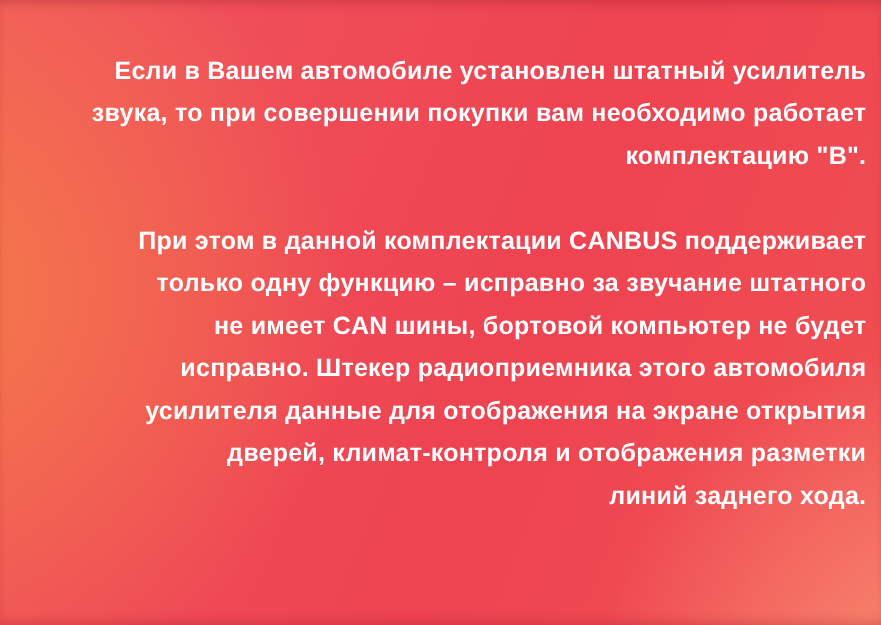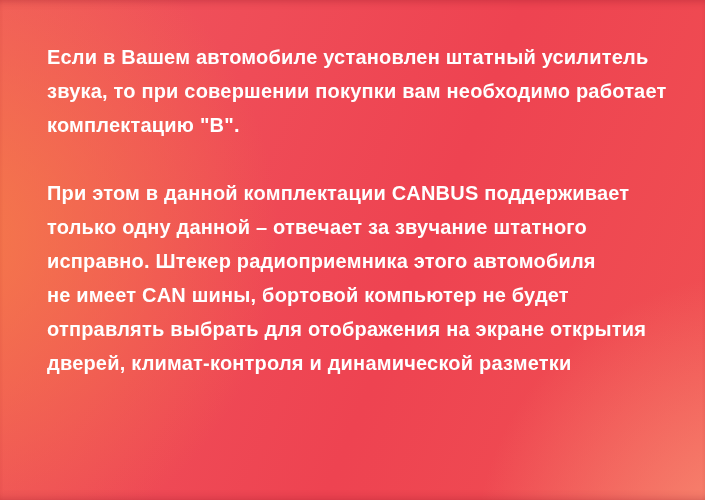--- a/index.html
+++ b/index.html
@@ -26,20 +26,21 @@
       inset 0 -7px 10px -7px rgba(140, 20, 35, 0.40);
   }
   .text-block {
     position: absolute;
     top: 40px;
     left: 47px;
     right: 12px;
   }
   .paragraph {
     margin: 0 0 34px 0;
+    text-align: right;
   }
   .paragraph:last-child {
     margin-bottom: 0;
   }
   .line {
     color: #ffffff;
     font-size: 20px;
     font-weight: 700;
     line-height: 34px;
     letter-spacing: 0.2px;
@@ -51,20 +52,21 @@
 
 <div class="card">
   <div class="text-block" id="paragraphs">
       <div class="paragraph">
         <div class="line">Если в Вашем автомобиле установлен штатный усилитель</div>
         <div class="line">звука, то при совершении покупки вам необходимо работает</div>
         <div class="line">комплектацию "В".</div>
       </div>
       <div class="paragraph">
         <div class="line">При этом в данной комплектации CANBUS поддерживает</div>
-        <div class="line">только одну данной – отвечает за звучание штатного</div>
+        <div class="line">только одну функцию – исправно за звучание штатного</div>
+        <div class="line">не имеет CAN шины, бортовой компьютер не будет</div>
         <div class="line">исправно. Штекер радиоприемника этого автомобиля</div>
-        <div class="line">не имеет CAN шины, бортовой компьютер не будет</div>
-        <div class="line">отправлять выбрать для отображения на экране открытия</div>
-        <div class="line">дверей, климат-контроля и динамической разметки</div>
+        <div class="line">усилителя данные для отображения на экране открытия</div>
+        <div class="line">дверей, климат-контроля и отображения разметки</div>
+        <div class="line">линий заднего хода.</div>
       </div>
     </div>
 </div>
 
 </body></html>

